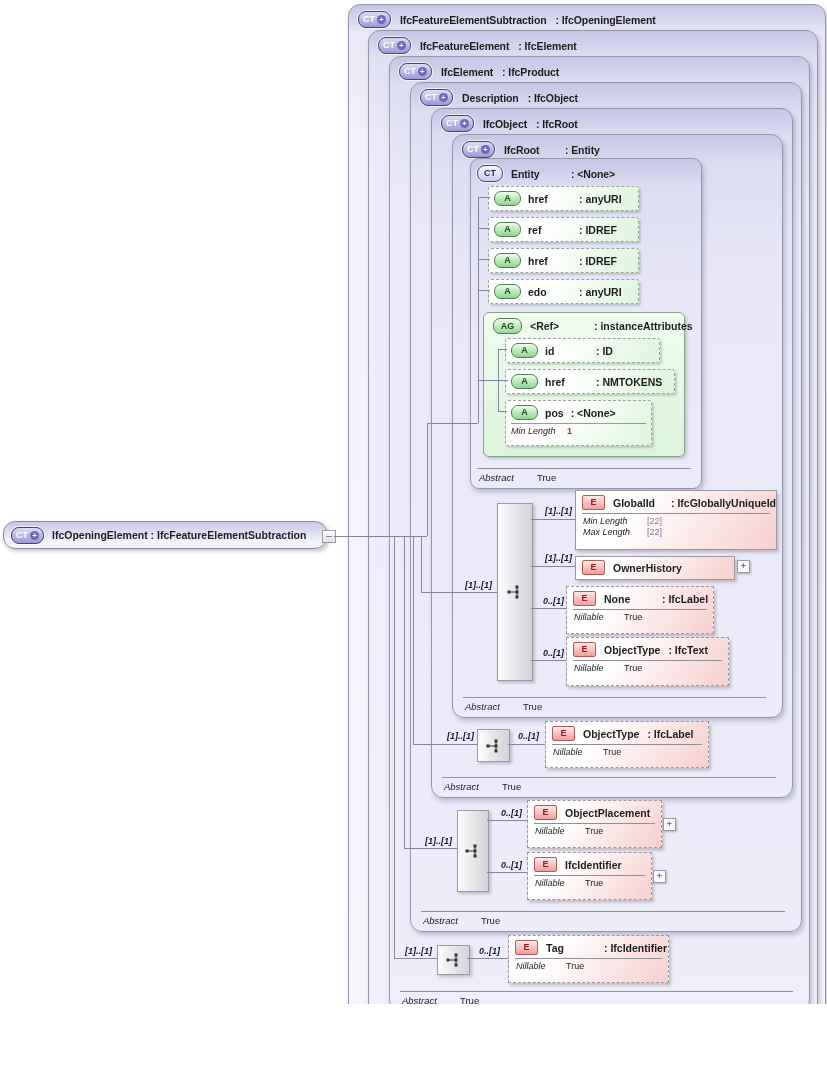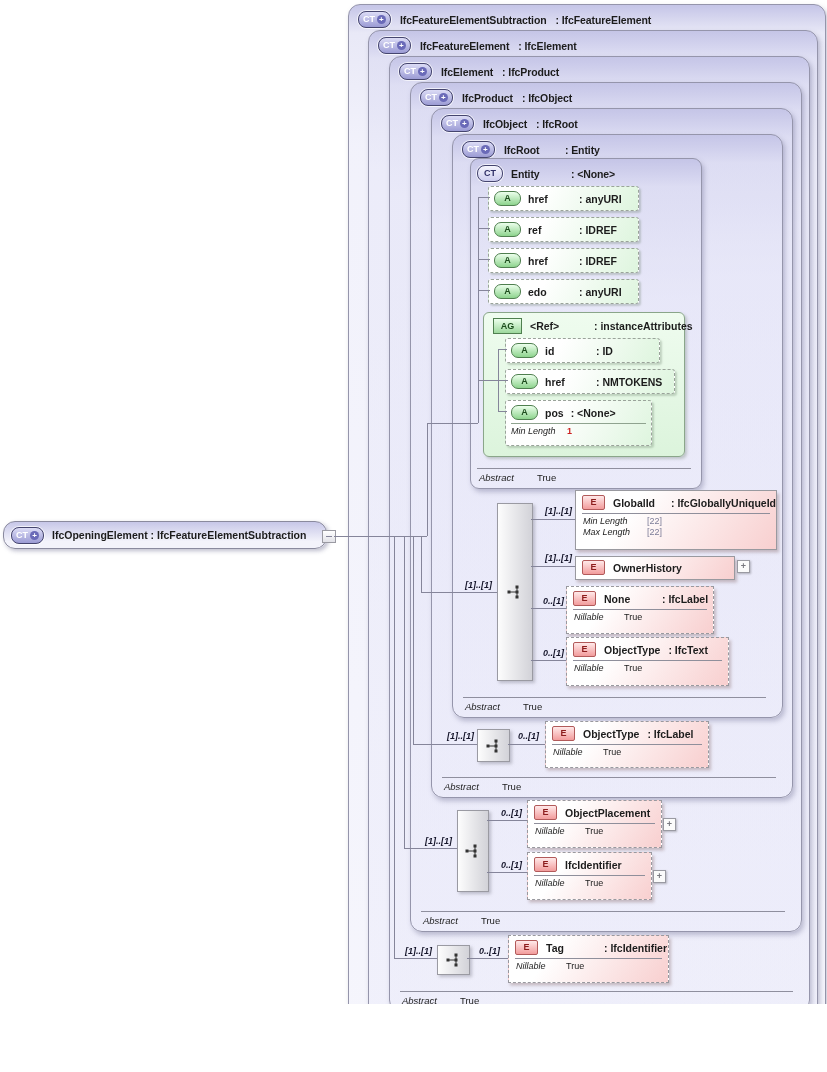--- a/index.html
+++ b/index.html
@@ -23,21 +23,21 @@
   .pill.ct{width:31px;height:15px;border-radius:8px;border:1px solid #45456e;
            background:linear-gradient(#dcdcf6,#9b9bd4);color:#fff;gap:2px;
            box-shadow:0 0 0 1px rgba(255,255,255,0.7);}
   .pill.ct.plain{width:24px;background:linear-gradient(#f6f6fd,#ccccee);color:#2e2e66;}
   .plusdot{width:9px;height:9px;border-radius:50%;background:#6a6ab8;color:#fff;
            font-size:8px;line-height:9px;text-align:center;font-weight:bold;}
   .pill.e{width:21px;height:13px;border-radius:2px;border:1px solid #b25a5a;
           background:linear-gradient(#ffe9e9,#f29c9c);color:#8d1d1d;}
   .pill.a{width:25px;height:13px;border-radius:7px;border:1px solid #4f7f4f;
           background:linear-gradient(#ecffec,#8ed48e);color:#1d4d1d;}
-  .pill.ag{width:27px;height:14px;border-radius:0;border:1px solid #4f7f4f;
+  .pill.ag{width:27px;height:14px;border-radius:7px;border:1px solid #4f7f4f;
            background:linear-gradient(#ecffec,#9cd89c);color:#1d4d1d;}
 
   
   .attr{position:absolute;border:1px dashed #9aa39a;border-radius:3px;
         background:linear-gradient(120deg,#ffffff 35%,#def5de 100%);
         box-shadow:2px 2px 2px rgba(90,110,90,0.28);
         display:flex;align-items:center;gap:7px;padding-left:5px;
         font-size:10.5px;font-weight:bold;white-space:nowrap;}
   .attr .aname{min-width:44px;}
   .attr-multi{position:absolute;border:1px dashed #9aa39a;border-radius:3px;
@@ -97,21 +97,21 @@
 
 <div id="canvas">
 
   <div class="ctbox" style="left:348px;top:4px;width:476px;height:1062px;">
     <div class="ct-head">
       <span class="pill ct">
           <span>CT</span>
           <span class="plusdot">+</span>
         </span>
       <span>IfcFeatureElementSubtraction</span>
-      <span>: IfcFeatureElement</span>
+      <span>: IfcOpeningElement</span>
     </div>
     <div class="ct-foot">
       <span class="fl">Abstract</span>
       <span class="fv">True</span>
     </div>
   </div>
 
   <div class="ctbox" style="left:368px;top:30px;width:448px;height:1008px;">
     <div class="ct-head">
       <span class="pill ct">
@@ -141,21 +141,21 @@
       <span class="fv">True</span>
     </div>
   </div>
 
   <div class="ctbox" style="left:410px;top:82px;width:390px;height:848px;">
     <div class="ct-head">
       <span class="pill ct">
           <span>CT</span>
           <span class="plusdot">+</span>
         </span>
-      <span>IfcProduct</span>
+      <span>Description</span>
       <span>: IfcObject</span>
     </div>
     <div class="ct-foot">
       <span class="fl">Abstract</span>
       <span class="fv">True</span>
     </div>
   </div>
 
   <div class="ctbox" style="left:431px;top:108px;width:360px;height:688px;">
     <div class="ct-head">

